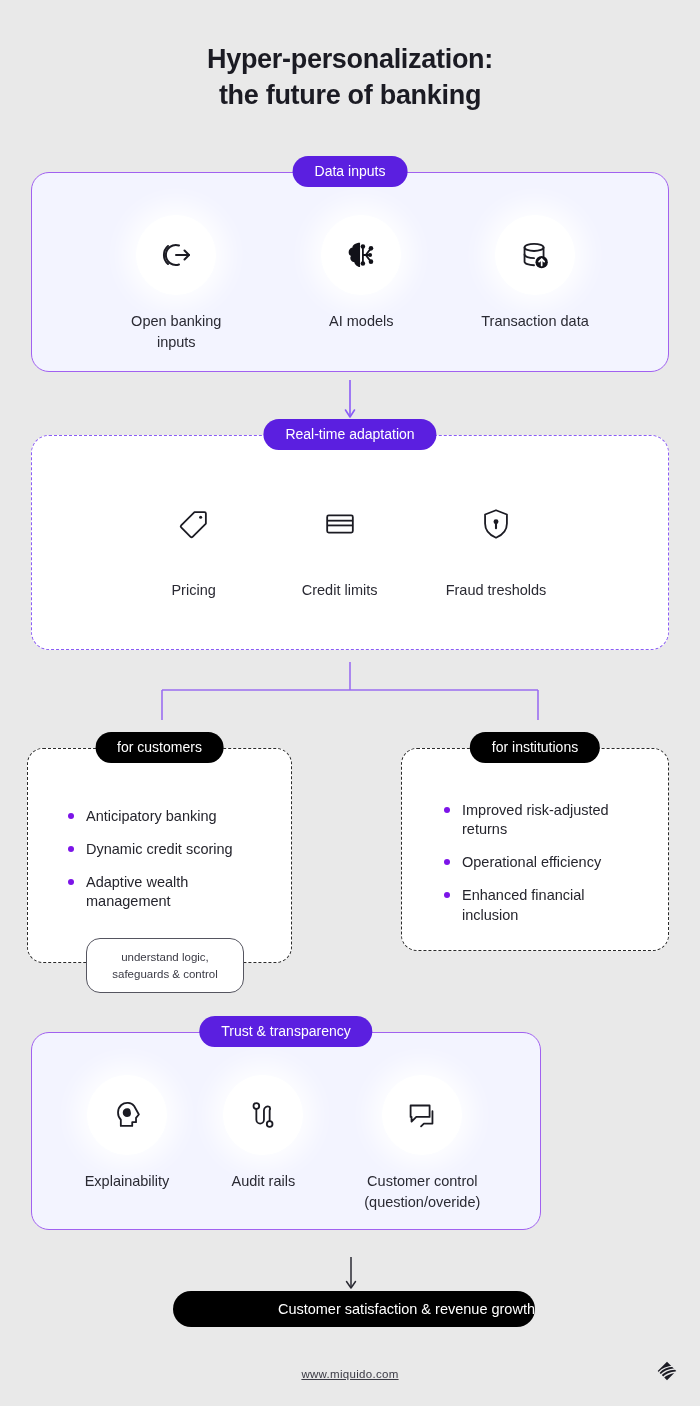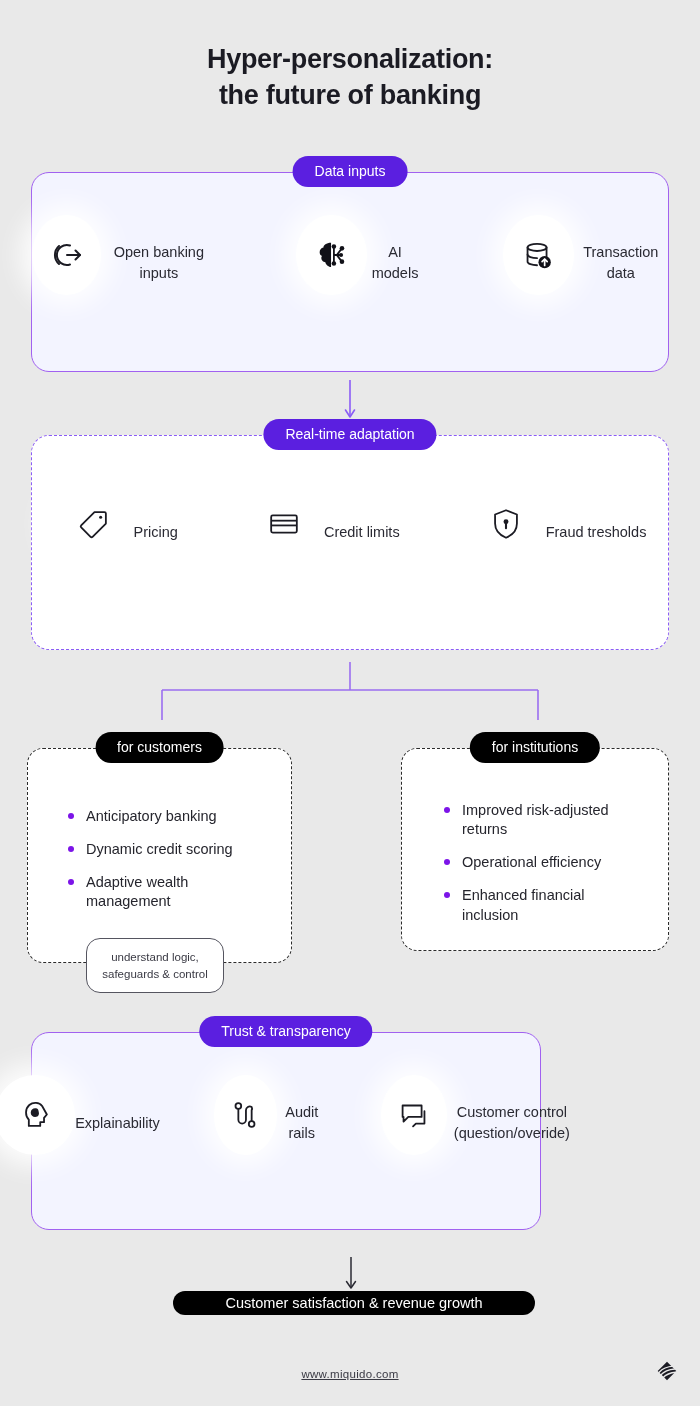--- a/index.html
+++ b/index.html
@@ -66,21 +66,21 @@
   
   .items {
     position: absolute;
     left: 0;
     width: 100%;
     display: flex;
     justify-content: center;
   }
   .item {
     display: flex;
-    flex-direction: row;
+    flex-direction: column;
     align-items: center;
   }
   .icon-circle {
     width: 80px;
     height: 80px;
     border-radius: 50%;
     background: #ffffff;
     display: flex;
     align-items: center;
     justify-content: center;
@@ -291,21 +291,21 @@
 
   <div class="bullet-box" style="left:27px; top:748px; width:265px; height:215px;">
     <div class="section-label black">for customers</div>
     <ul class="bullet-list" style="margin:58px 20px 0 36px;">
       <li>Anticipatory banking</li>
       <li>Dynamic credit scoring</li>
       <li>Adaptive wealth management</li>
     </ul>
   </div>
 
-  <div class="note-box" style="left:86px; top:938px; width:138px; height:55px;">
+  <div class="note-box" style="left:86px; top:938px; width:158px; height:55px;">
     <span style="white-space:pre-line;">understand logic,
 safeguards &amp; control</span>
   </div>
 
   <div class="bullet-box" style="left:401px; top:748px; width:268px; height:203px;">
     <div class="section-label black">for institutions</div>
     <ul class="bullet-list" style="margin:52px 24px 0 38px;">
       <li>Improved risk-adjusted returns</li>
       <li>Operational efficiency</li>
       <li>Enhanced financial inclusion</li>
@@ -349,21 +349,21 @@
       </div>
 
     </div>
   </div>
 
   <svg class="connector" style="left:334px; top:1255px;" width="34" height="42">
     <path d="M17 2 V32" stroke="#2a2a33" stroke-width="1.5" fill="none"></path>
     <path d="M12.5 26.5 L17 33 L21.5 26.5" stroke="#2a2a33" stroke-width="1.5" fill="none" stroke-linecap="round" stroke-linejoin="round"></path>
   </svg>
 
-  <div class="pill-black" style="left:173px; top:1291px; width:362px; height:24px;">
+  <div class="pill-black" style="left:173px; top:1291px; width:362px; height:36px;justify-content:flex-end;">
     <span>Customer satisfaction &amp; revenue growth</span>
   </div>
 
   <div class="footer-url" style="top:1368px;text-decoration:underline;">
     <span>www.miquido.com</span>
   </div>
 
   <svg class="logo" viewBox="0 0 40 40">
     <path d="M20 3 L37 20 L20 37 L3 20 Z" fill="#1b1b23" transform="scale(0.84) translate(3.8,3.8)"></path>
     <g stroke="#e9e9e9" stroke-width="2.1" fill="none" stroke-linecap="round">

